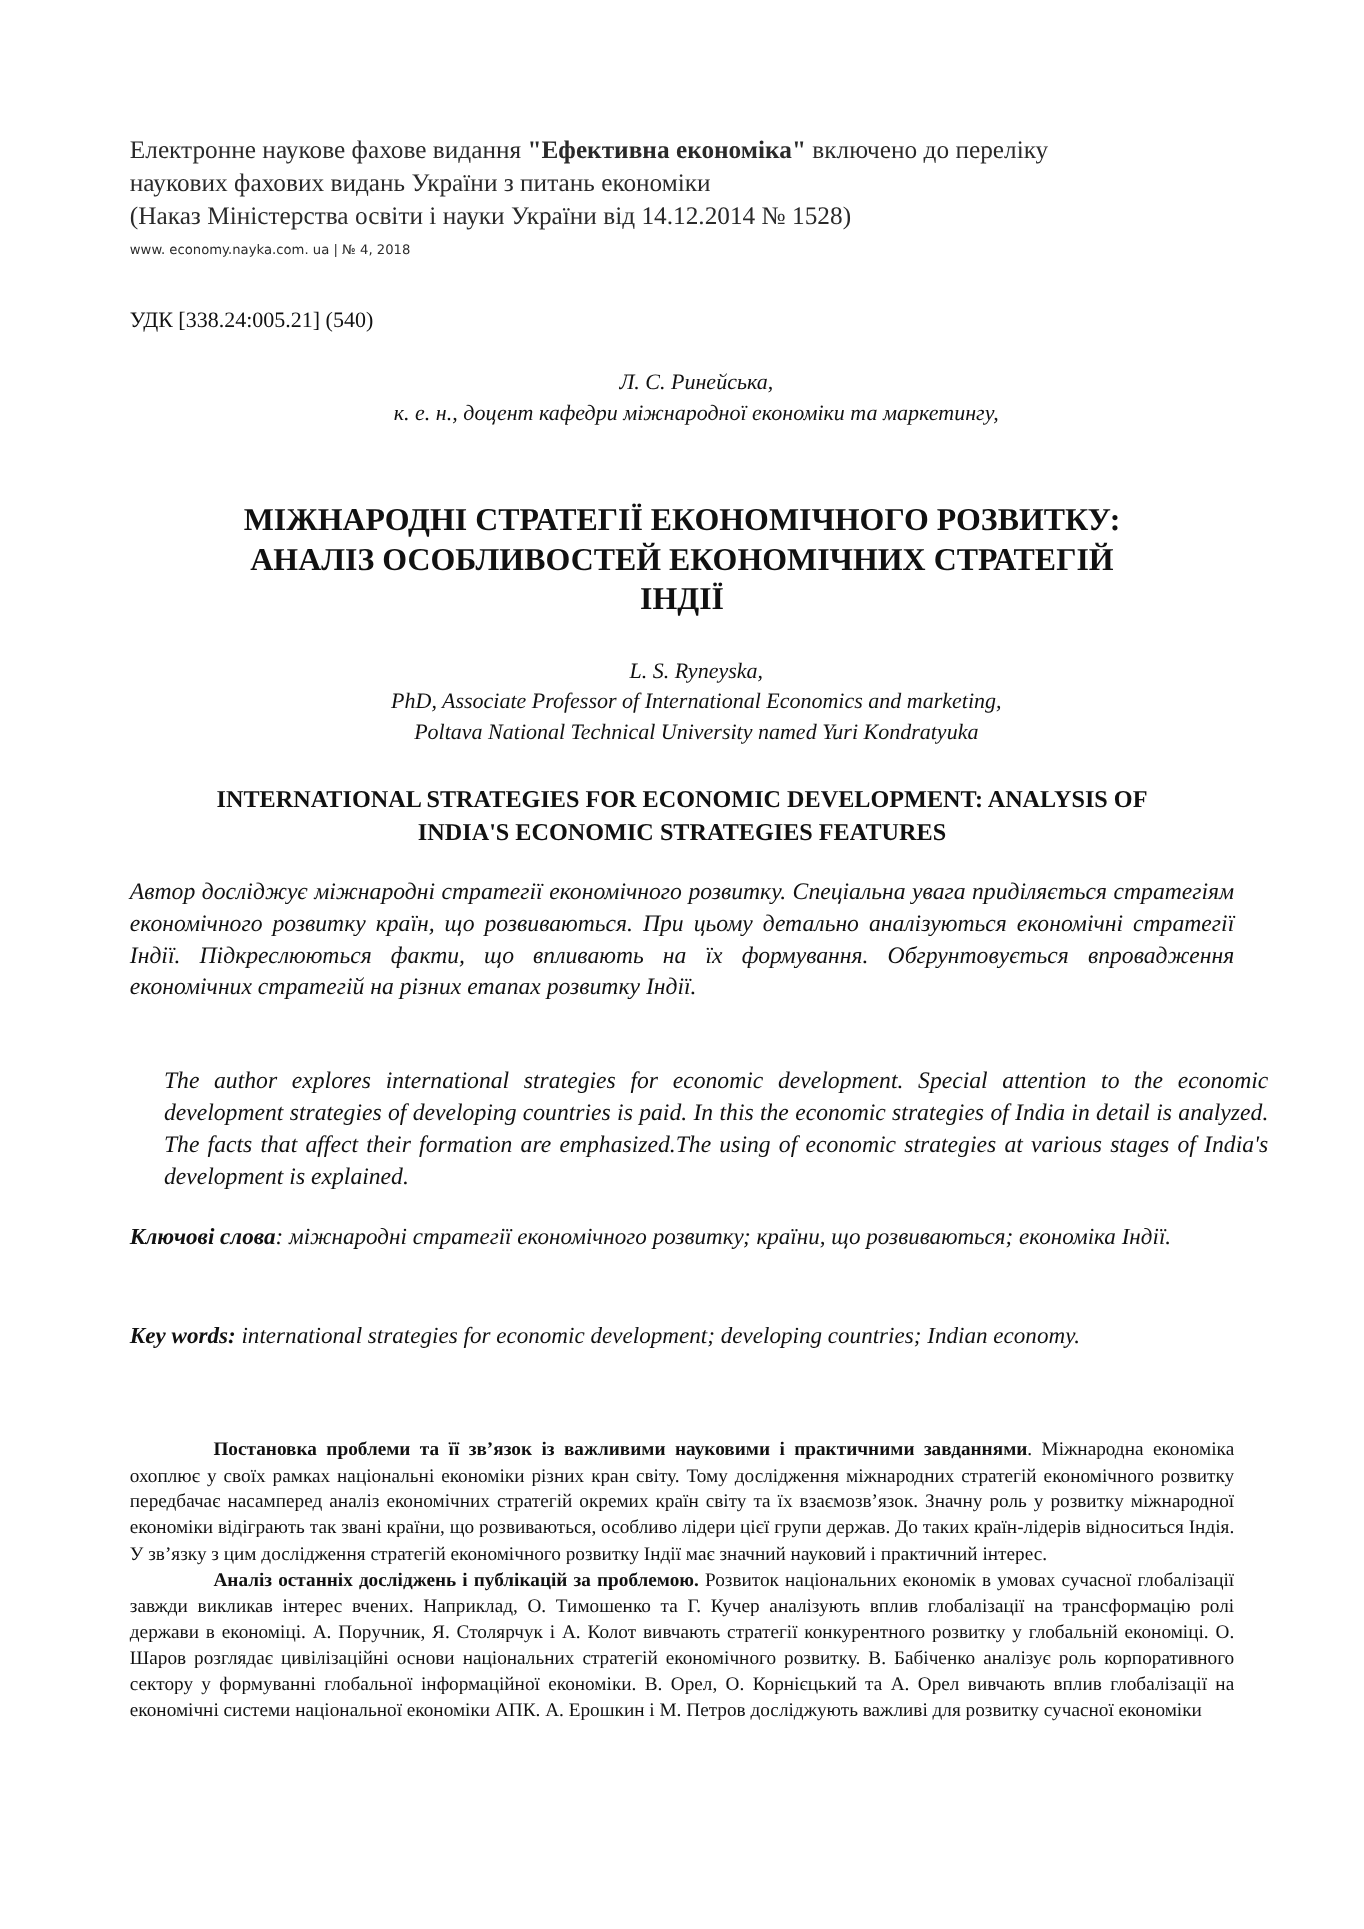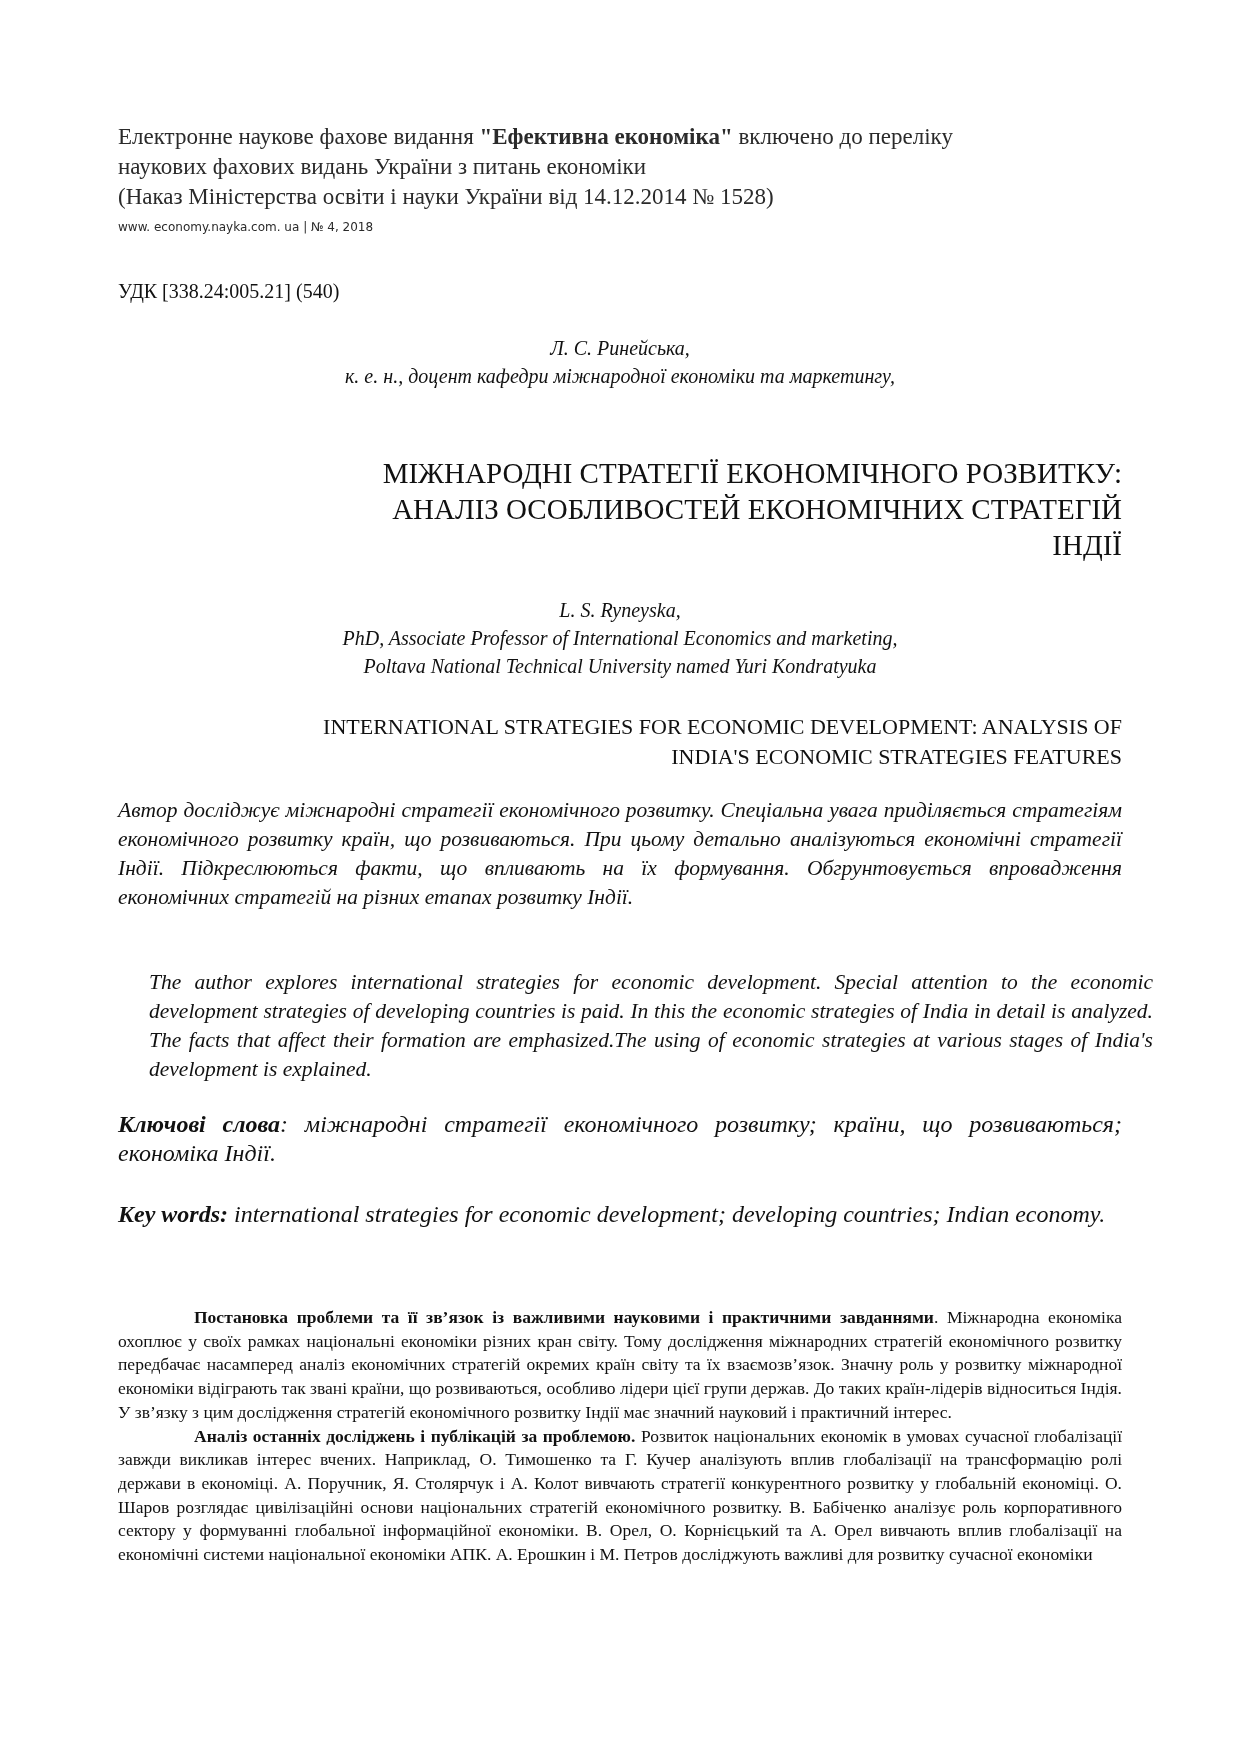--- a/index.html
+++ b/index.html
@@ -2,30 +2,30 @@
 <html><head>
   <meta charset="utf-8">
   <style>
     html, body { margin: 0; padding: 0; background: #ffffff; }
     body { width: 1240px; height: 1754px; position: relative; overflow: hidden; color: #111; font-family: "Liberation Serif", "DejaVu Serif", serif; }
     .page { position: absolute; left: 118px; width: 1004px; top: 0; }
     .journal-header { position: absolute; right: 0; top: 122px; color: #2a2a2a; font-size: 23px; line-height: 30px; width: 1004px; }
     .journal-header .bold { font-weight: bold; }
     .journal-header .site { font-family: "DejaVu Sans", "Liberation Sans", sans-serif; font-size: 12px; letter-spacing: 0px; }
     .udk { position: absolute; top: 280px; left: 0; font-size: 20px; }
-    .author-block { position: absolute; left: 0; width: 1004px; text-align: center; font-style: italic; font-size: 20px; line-height: 28px; }
+    .author-block { position: absolute; left: 13px; width: 1004px; text-align: center; font-style: italic; font-size: 20px; line-height: 28px; }
     .author-ua { top: 334px; }
     .author-en { top: 596px; }
-    .title { position: absolute; left: 0; width: 1004px; text-align: right; font-weight: normal; }
+    .title { position: absolute; left: 0; width: 1004px; text-align: center; font-weight: bold; }
     .title-ua { top: 455px; font-size: 29px; line-height: 36px; }
     .title-en { top: 712px; font-size: 22px; line-height: 30px; }
     .abstract { position: absolute; left: 0; width: 1004px; font-style: italic; font-size: 21.5px; line-height: 29px; text-align: justify; text-align-last: left; }
     .abstract-ua { top: 796px; }
     .abstract-en { top: 968px; margin-left: 31px; }
-    .keywords { position: absolute; left: 0; width: 1004px; font-style: italic; font-size: 24px; line-height: 29px; text-align: justify; text-align-last: left; }
+    .keywords { position: absolute; left: 0; width: 1004px; font-style: italic; font-size: 21px; line-height: 29px; text-align: justify; text-align-last: left; }
     .keywords .kw-label { font-weight: bold; }
     .keywords-ua { top: 1110px; }
     .keywords-en { top: 1200px; }
     .body-text { position: absolute; left: 0; width: 1004px; top: 1306px; font-size: 17.5px; line-height: 23.7px; text-align: justify; }
     .body-text p { margin: 0; text-indent: 76px; }
     .body-text .lead { font-weight: bold; }
   </style>
 </head>
 <body>
 

